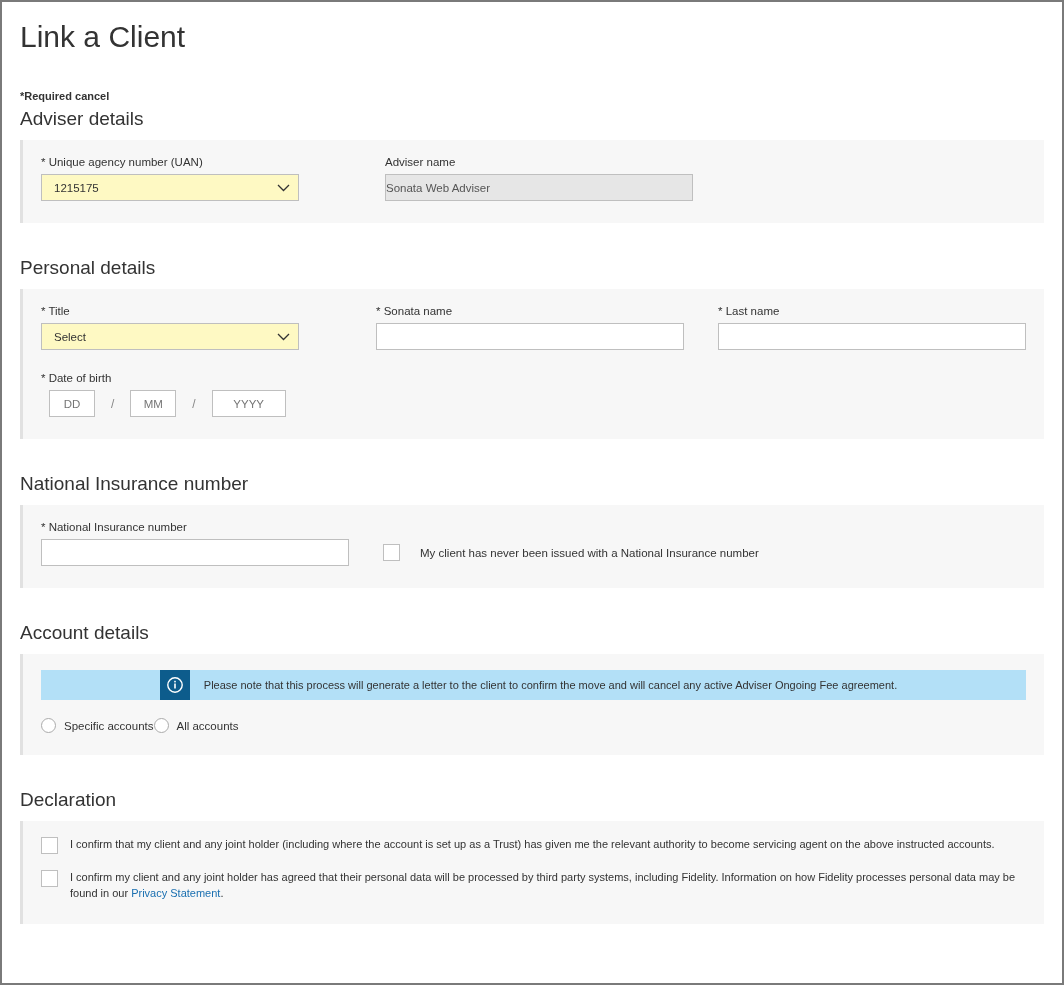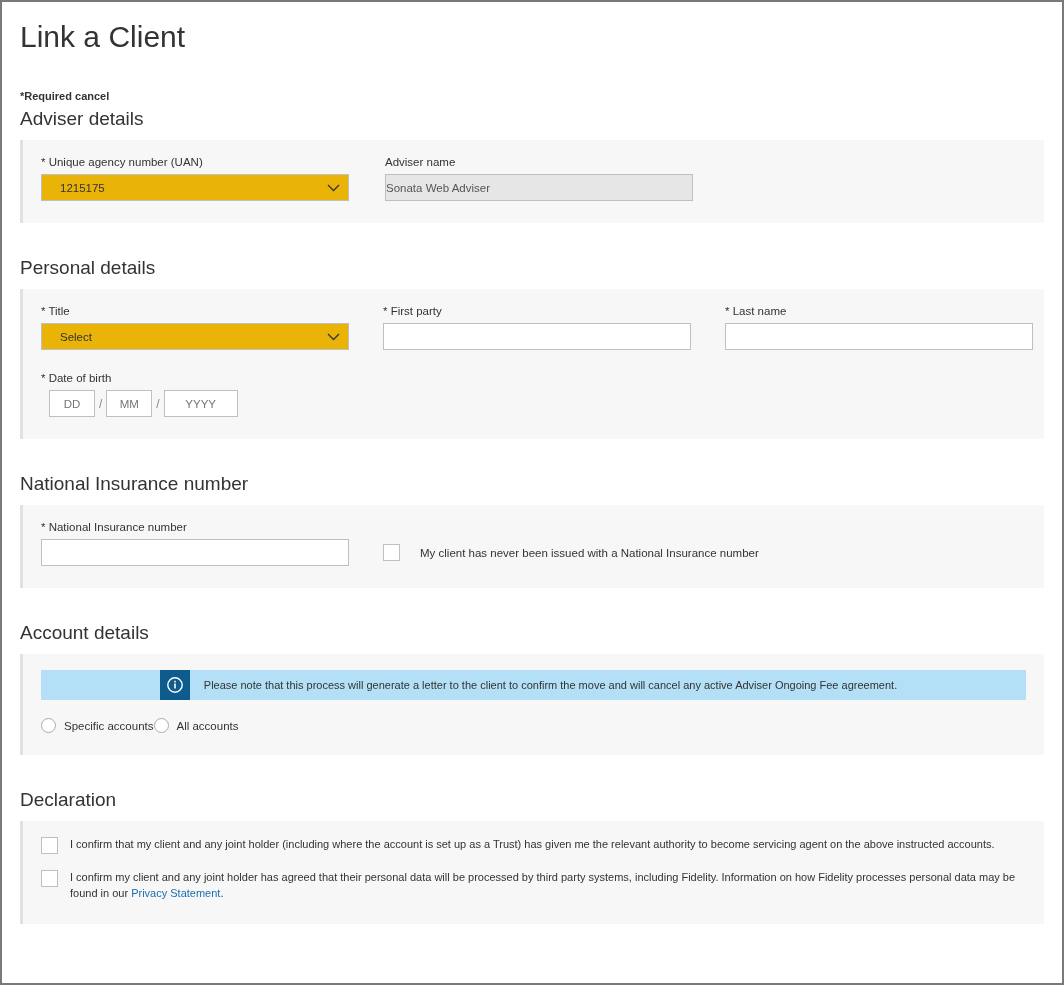--- a/index.html
+++ b/index.html
@@ -46,27 +46,27 @@
     display: block;
   }
   .row {
     display: flex;
     gap: 34px;
   }
   .col-310 { width: 310px; }
   .col-308 { width: 308px; }
   .select-wrap {
     position: relative;
-    width: 308px;
-    height: 27px;
-    background: #eab308;
-    border: 1px solid #bfbfbf;
-    display: flex;
-    align-items: center;
-    padding-left: 18px;
+    width: 258px;
+    height: 27px;
+    background: #fef9c3;
+    border: 1px solid #bfbfbf;
+    display: flex;
+    align-items: center;
+    padding-left: 12px;
     font-size: 11.5px;
     cursor: pointer;
   }
   .select-wrap .chev {
     position: absolute;
     right: 8px;
     top: 50%;
     transform: translateY(-50%);
   }
   .readonly-input {
@@ -83,21 +83,21 @@
     width: 308px;
     height: 27px;
     background: #fff;
     border: 1px solid #bfbfbf;
     font-size: 11.5px;
     padding: 0 8px;
   }
   .dob-row {
     display: flex;
     align-items: center;
-    gap: 4px;
+    gap: 16px;
     padding-left: 8px;
   }
   .dob-input {
     height: 27px;
     background: #fff;
     border: 1px solid #bfbfbf;
     font-size: 11.5px;
     text-align: center;
     color: #999;
   }
@@ -211,21 +211,21 @@
       <div class="select-wrap">
         <span>Select</span>
         <span class="chev">
           <svg width="13" height="8" viewBox="0 0 13 8">
               <path d="M1 1 L6.5 6.5 L12 1" stroke="#333" stroke-width="1.3" fill="none"></path>
             </svg>
         </span>
       </div>
     </div>
     <div class="col-308">
-      <span class="field-label">* First party</span>
+      <span class="field-label">* Sonata name</span>
       <input type="text" class="text-input" value="" style="">
     </div>
     <div class="col-308">
       <span class="field-label">* Last name</span>
       <input type="text" class="text-input" value="" style="">
     </div>
   </div>
   <div class="mt-22">
     <span class="field-label">* Date of birth</span>
     <div class="dob-row">

